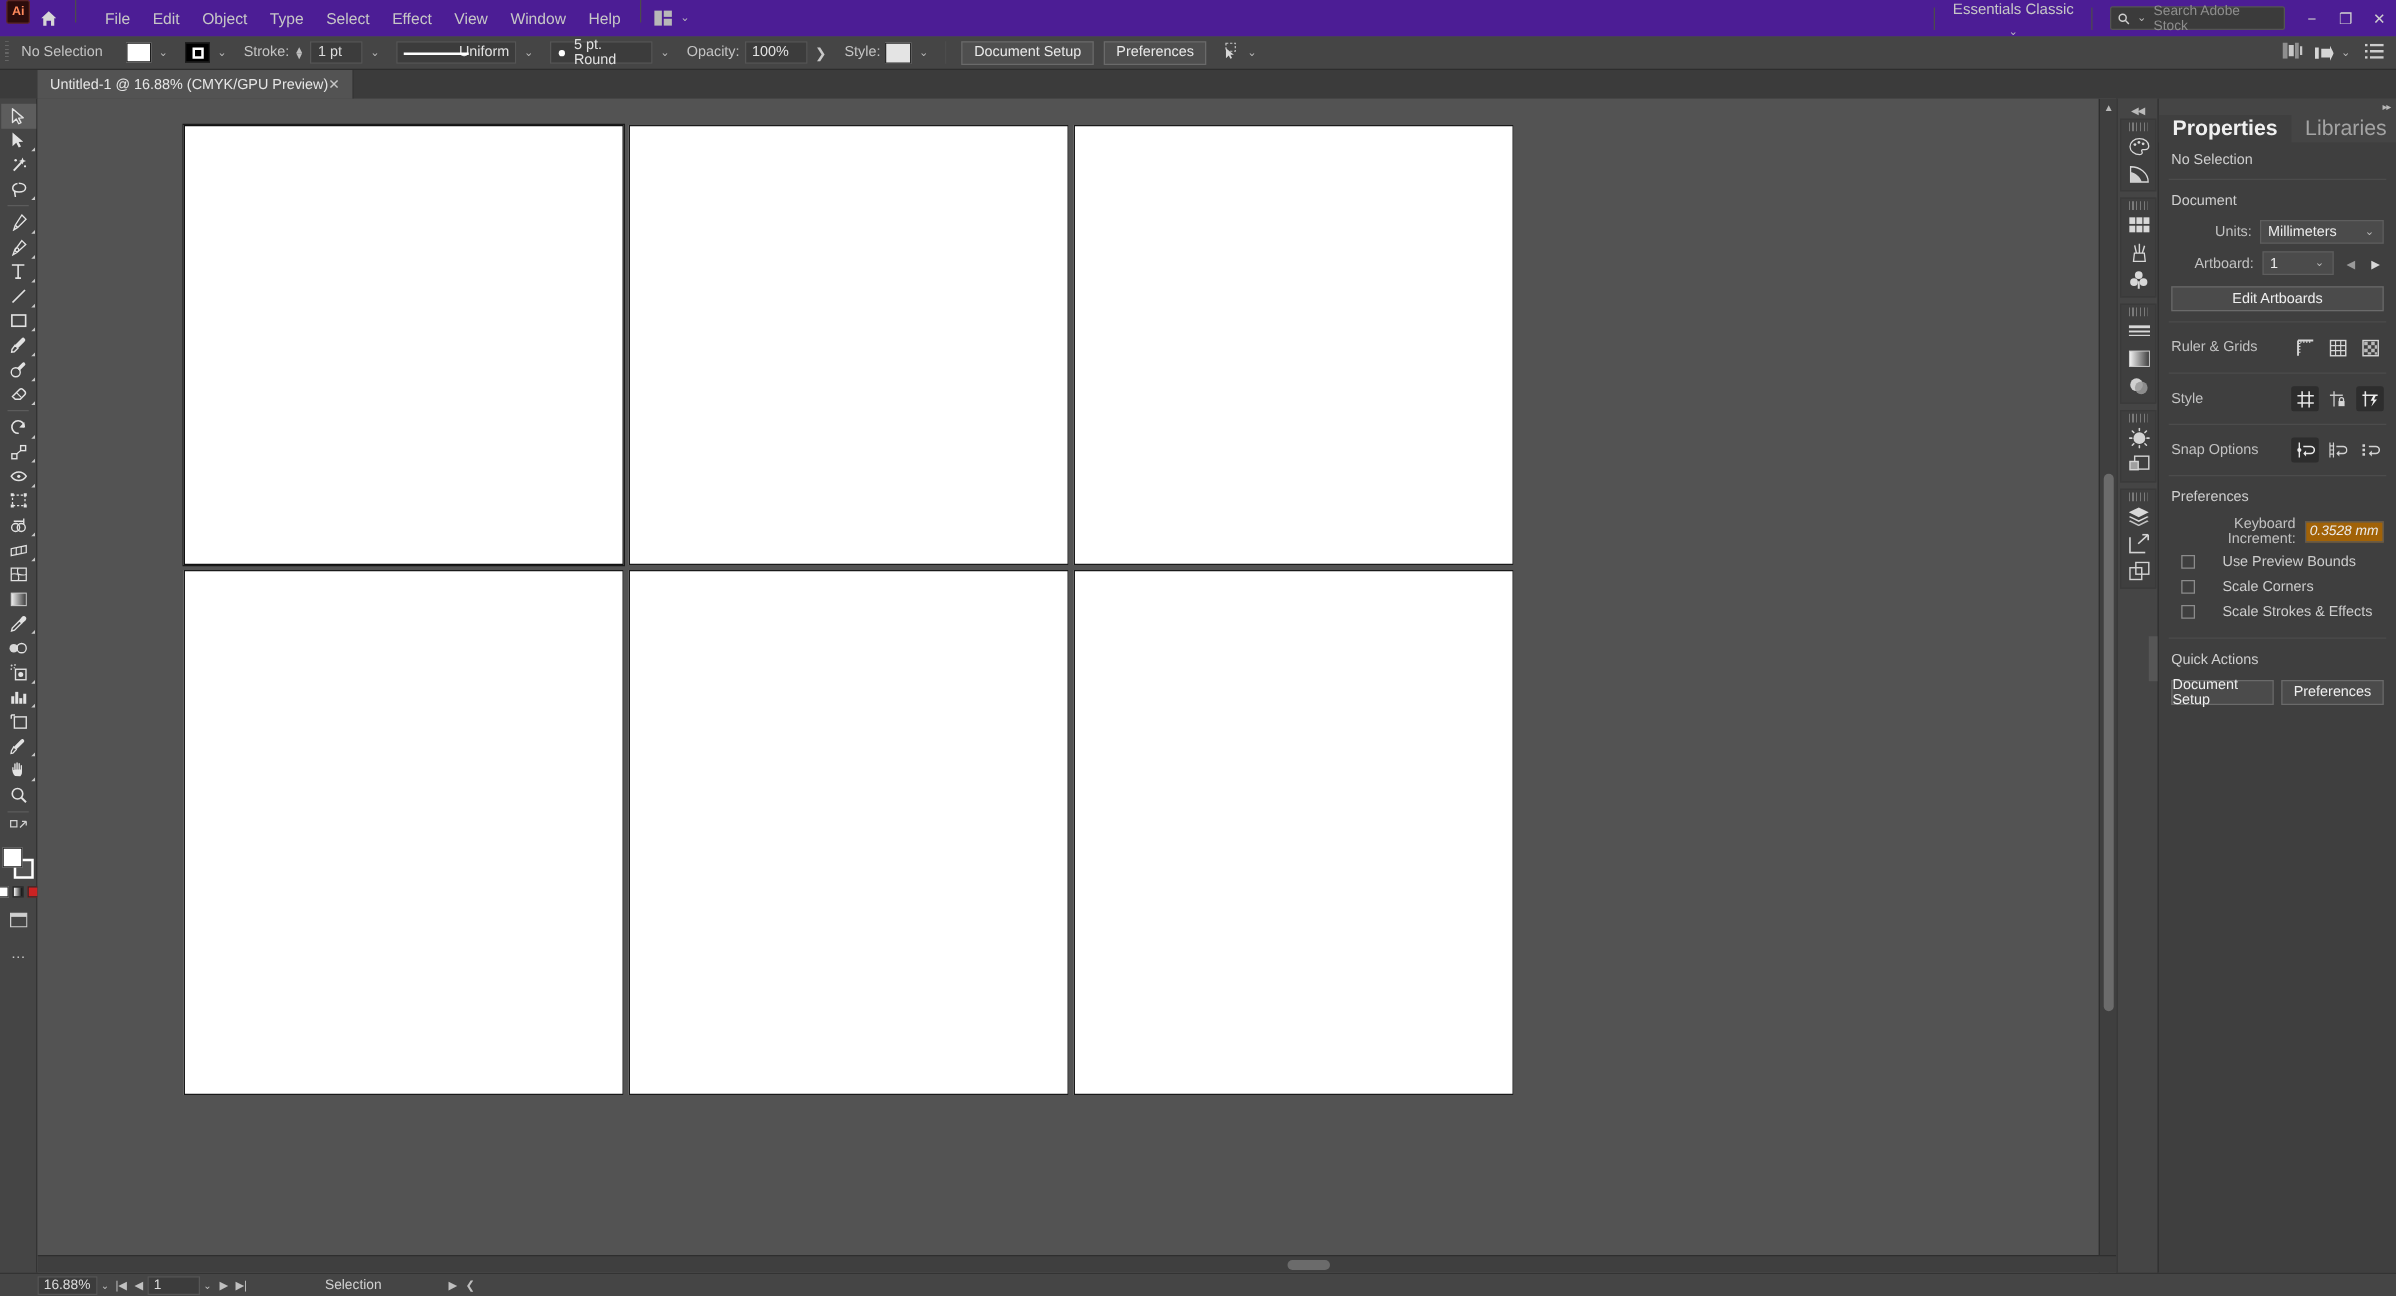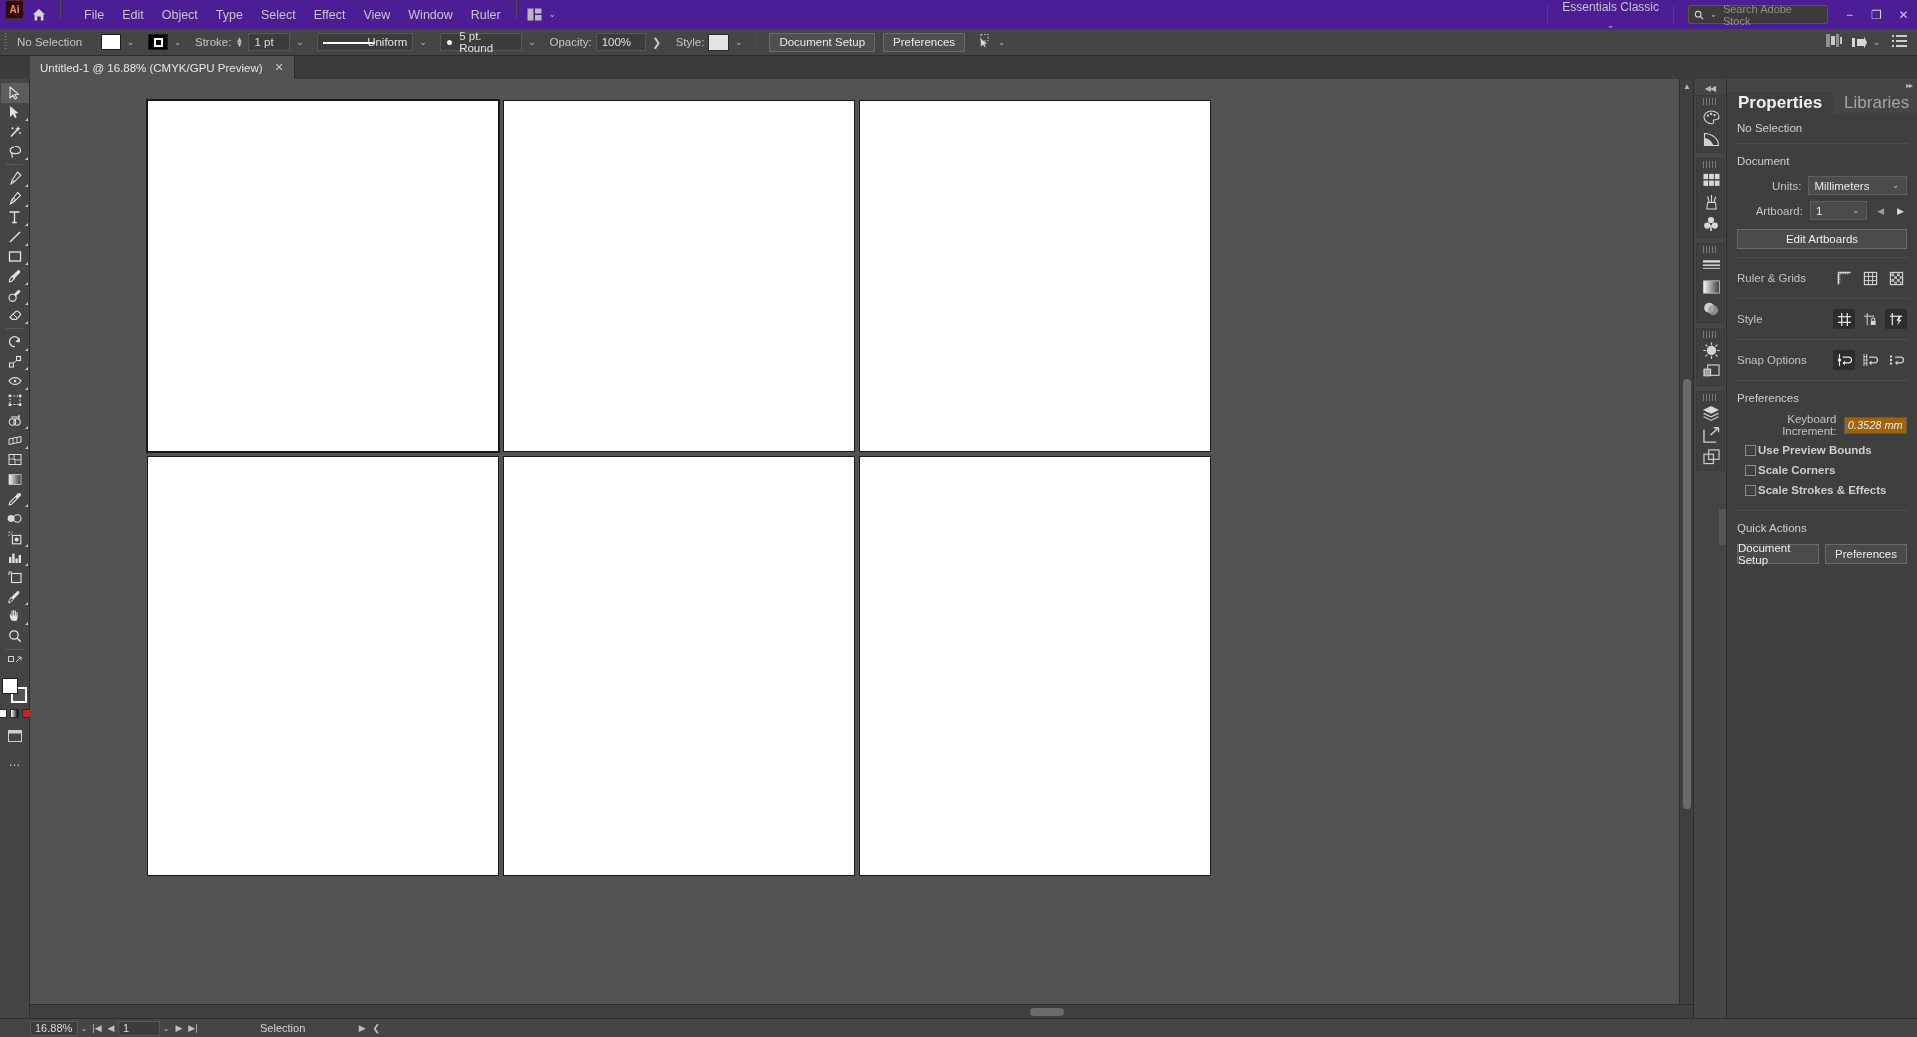--- a/index.html
+++ b/index.html
@@ -79,21 +79,21 @@
   .arrowbtn { width: 14px; text-align: center; color: #c8c8c8; font-size: 11px; }
   .pbtn {
     background: #4f4f4f; border: 1px solid #6a6a6a; height: 19px; padding: 0 9px;
     display: flex; align-items: center; font-size: 11.5px; color: #eaeaea; white-space: nowrap;
   }
   .cb-right { margin-left: auto; display: flex; align-items: center; gap: 10px; padding-right: 10px; }
 
   
   .tabbar { height: 23px; background: #3b3b3b; display: flex; align-items: flex-end; flex: 0 0 23px; padding-left: 30px;}
   .doctab {
-    height: 23px; background: #535353; display: flex; align-items: center; gap: 12px;
+    height: 23px; background: #535353; display: flex; align-items: center; 
     padding: 0 10px; font-size: 11.5px; color: #e6e6e6; border-right: 1px solid #2f2f2f;
   }
   .doctab .x { font-size: 11px; color: #c7c7c7; }
 
   
   .body { flex: 1 1 auto; display: flex; min-height: 0; position: relative; }
 
   
   .toolbar {
     width: 30px; background: #454545; border-right: 1px solid #2e2e2e;
@@ -172,21 +172,21 @@
   .select.w60 { width: 60px; }
   .p-btn-wide {
     margin: 6px 10px 8px; height: 20px; background: #4b4b4b; border: 1px solid #6a6a6a;
     display: flex; align-items: center; justify-content: center; font-size: 11.5px; color: #efefef;
   }
   .iconrow { display: flex; gap: 4px; margin-left: auto; }
   .pic { width: 22px; height: 20px; display: flex; align-items: center; justify-content: center; border-radius: 2px; }
   .pic.on { background: #2d2d2d; }
   .kbdfield { background: #a16207; border: 1px solid #5a5a5a; height: 17px; width: 68px;
     display: flex; align-items: center; justify-content: center; font-size: 11px; color: #ececec; font-style: italic; }
-  .chkrow { display: flex; align-items: flex-end; gap: 2px; padding: 4px 10px 4px 18px; font-weight: bold; }
+  .chkrow { display: flex; align-items: flex-start; gap: 22px; padding: 4px 10px 4px 18px; }
   .chk { width: 11px; height: 11px; background: #3f3f3f; border: 1px solid #8c8c8c; }
   .chklabel { font-size: 11.5px; color: #cdcdcd; }
   .qa-row { display: flex; gap: 6px; padding: 4px 10px 0; }
   .qa-btn { flex: 1 1 0; height: 20px; background: #4b4b4b; border: 1px solid #6a6a6a;
     display: flex; align-items: center; justify-content: center; font-size: 11.5px; color: #efefef; }
   .panel-scroll-tab { position: absolute; right: 191px; top: 430px; width: 7px; height: 36px;
     background: #565656; border-radius: 0; }
 </style>
 </head>
 <body>
@@ -203,21 +203,21 @@
     <div class="vsep"></div>
     <div class="menu-items">
       <div class="menu-item">File</div>
       <div class="menu-item">Edit</div>
       <div class="menu-item">Object</div>
       <div class="menu-item">Type</div>
       <div class="menu-item">Select</div>
       <div class="menu-item">Effect</div>
       <div class="menu-item">View</div>
       <div class="menu-item">Window</div>
-      <div class="menu-item">Ruler</div>
+      <div class="menu-item">Help</div>
     </div>
     <div class="vsep"></div>
     <div style="display:flex;align-items:center;gap:5px;padding-left:4px;">
       <svg width="15" height="13" viewBox="0 0 15 13">
           <rect x="0.5" y="0.5" width="6" height="12" fill="#b8b8b8"></rect>
           <rect x="8" y="0.5" width="6.5" height="5" fill="#b8b8b8"></rect>
           <rect x="8" y="7" width="6.5" height="5.5" fill="#b8b8b8"></rect>
         </svg>
       <span class="caret">⌄</span>
     </div>

